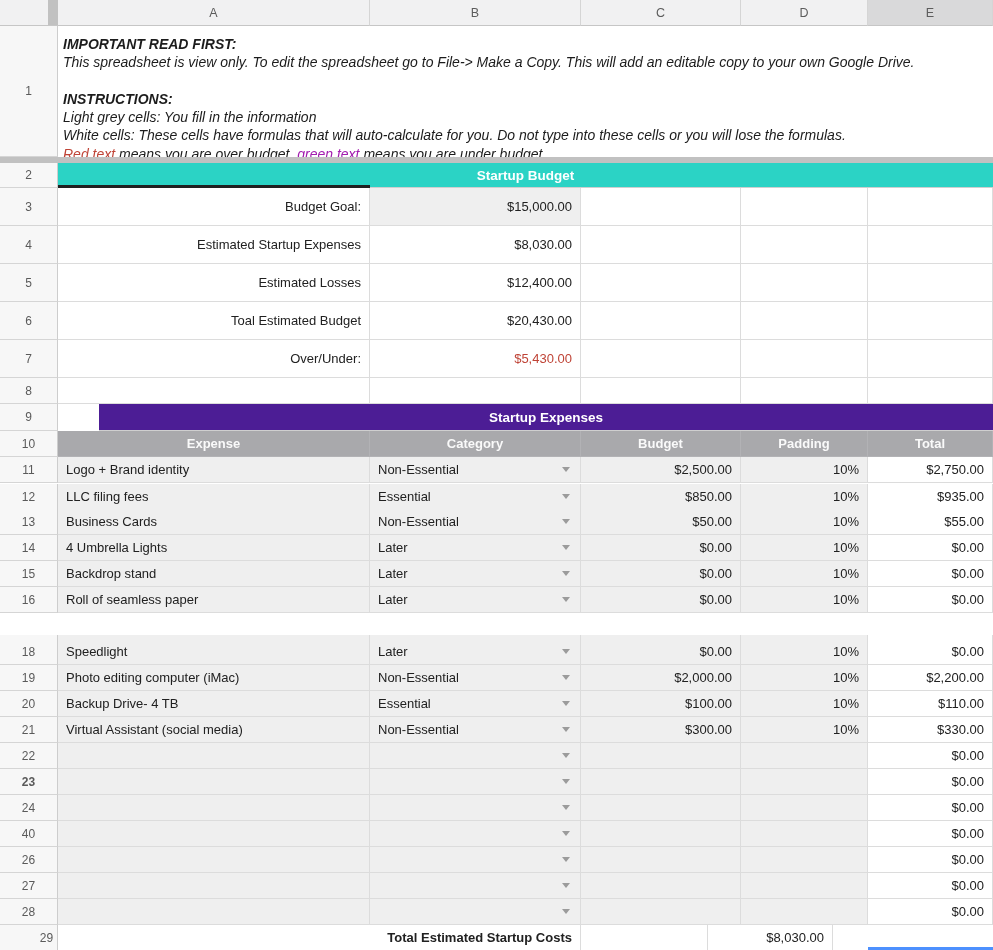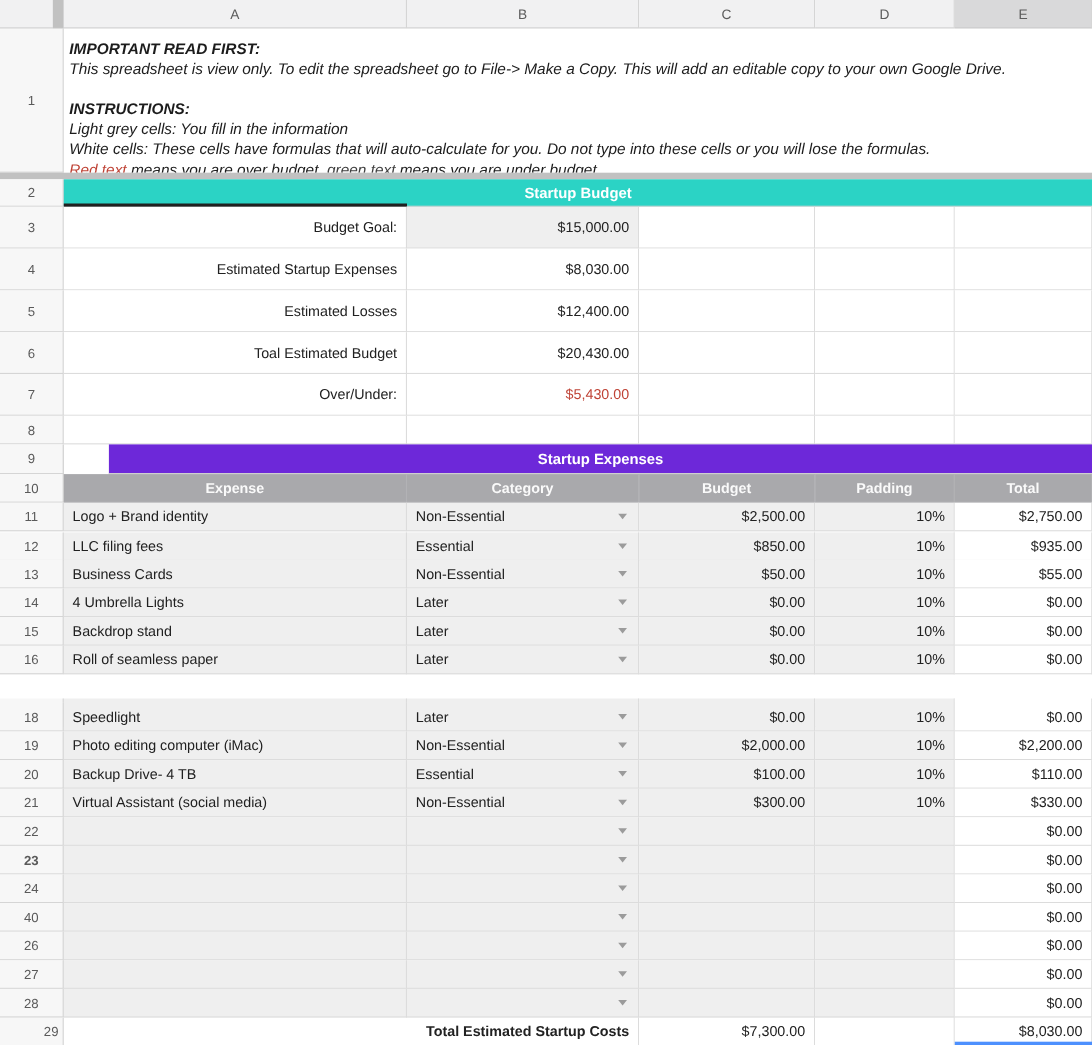--- a/index.html
+++ b/index.html
@@ -69,21 +69,21 @@
 
   <div class="row" style="top:26px;height:131px;">
     <div class="gut" style="height:131px;">1</div>
     <div class="instr">
       <div class="iline ib">IMPORTANT READ FIRST:</div>
       <div class="iline">This spreadsheet is view only. To edit the spreadsheet go to File-&gt; Make a Copy. This will add an editable copy to your own Google Drive.</div>
       <div class="iline">&nbsp;</div>
       <div class="iline ib">INSTRUCTIONS:</div>
       <div class="iline">Light grey cells: You fill in the information</div>
       <div class="iline">White cells: These cells have formulas that will auto-calculate for you. Do not type into these cells or you will lose the formulas.</div>
-      <div class="iline"><span style="color:#bf4336">Red text</span><span> means you are over budget, </span><span style="color:#404040">green text</span><span> means you are under budget.</span></div>
+      <div class="iline"><span style="color:#bf4336">Red text</span><span> means you are over budget, </span><span style="color:#a21caf">green text</span><span> means you are under budget.</span></div>
     </div>
   </div>
 
   <div class="fband" style="top:157px;height:6px;"></div>
 
   <div class="row" style="top:163px;height:25px;">
     <div class="gut" style="height:25px;">2</div>
     <div class="tealbar" style="background:#2bd3c5;">Startup Budget</div>
   </div>
   <div class="overlay blackline" style="left:58px;top:185px;width:312px;height:3px;"></div>
@@ -133,36 +133,35 @@
     <div class="gut" style="height:26px;">8</div>
     <div class="cell wA"></div>
     <div class="cell wB"></div>
     <div class="cell wC"></div>
     <div class="cell wD"></div>
     <div class="cell wE"></div>
   </div>
 
   <div class="row" style="top:404px;height:27px;">
     <div class="gut" style="height:27px;">9</div>
-    <div class="tealbar" style="background:#6d28d9;margin-left:41px;">Startup Expenses</div>
+    <div class="tealbar" style="background:#4c1d95;margin-left:41px;">Startup Expenses</div>
   </div>
 
   <div class="row" style="top:431px;height:26px;justify-content:space-between;">
     <div class="gut" style="height:26px;">10</div>
     <div class="cell wA ghead" style="background:#a9a9ac;">Expense</div>
     <div class="cell wB ghead" style="background:#a9a9ac;">Category</div>
     <div class="cell wC ghead" style="background:#a9a9ac;">Budget</div>
     <div class="cell wD ghead" style="background:#a9a9ac;">Padding</div>
     <div class="cell wE ghead" style="background:#a9a9ac;">Total</div>
   </div>
 
   <div class="row" style="top:925px;height:25px;">
     <div class="gut" style="height:25px;border-bottom:0;padding-left:36px;">29</div>
     <div class="cell wAB right bold" style="border-bottom:0;">Total Estimated Startup Costs</div>
-    <div class="cell wC right" style="border-bottom:0;">$7,300.00</div>
     <div class="cell wD" style="border-bottom:0;"></div>
     <div class="cell wE right" style="border-bottom:0;">$8,030.00</div>
   </div>
   <div class="overlay blueline" style="left:868px;top:947px;width:125px;height:3px;"></div>
 
 <div class="row erow" style="top: 457px; height: 26px;">
       <div class="gut" style="height:26px;">11</div>
       <div class="cell wA left fill">Logo + Brand identity</div>
       <div class="cell wB left fill">
         <span>Non-Essential</span>

